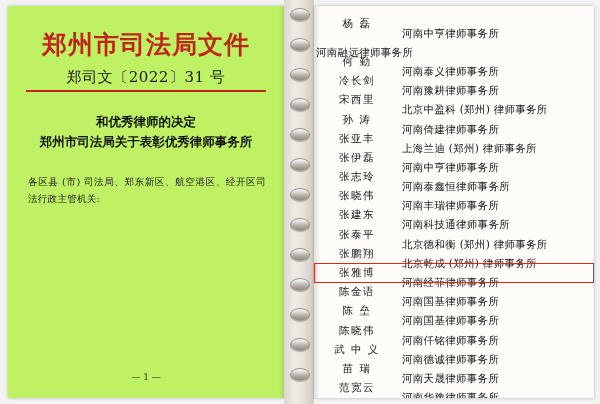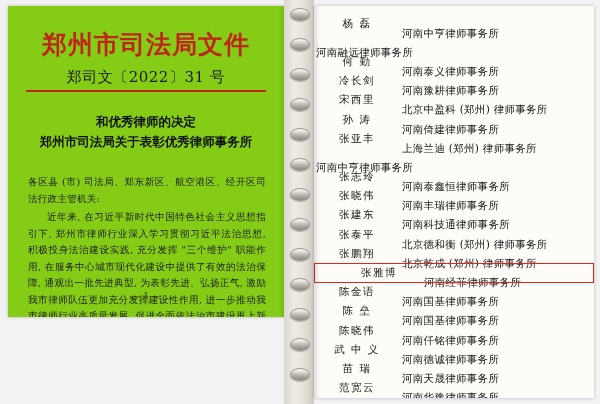--- a/index.html
+++ b/index.html
@@ -19,22 +19,22 @@
     height: 404px;
     background: #f2f2f2;
   }
 
   
   .left-page {
     position: absolute;
     left: 8px;
     top: 6px;
     width: 276px;
-    height: 311px;
-    background: #84cc16;
+    height: 392px;
+    background: #bef264;
     box-shadow: 0 0 3px rgba(0,0,0,0.25);
     overflow: hidden;
   }
   .doc-title {
     position: absolute;
     left: 0;
     right: 0;
     top: 22px;
     text-align: center;
     color: #c0251b;
@@ -194,21 +194,20 @@
   <div class="left-page">
     <div class="doc-title">郑州市司法局文件</div>
     <div class="doc-number">郑司文〔2022〕31 号</div>
     <div class="red-rule"></div>
     <div class="doc-heading">
       <div>和优秀律师的决定</div>
       <div>郑州市司法局关于表彰优秀律师事务所</div>
     </div>
     <div class="doc-body">
       <p>各区县 (市) 司法局、郑东新区、航空港区、经开区司法行政主管机关:</p>
-      <p class="indent">近年来, 在习近平新时代中国特色社会主义思想指引下, 郑州市律师行业深入学习贯彻习近平法治思想, 积极投身法治建设实践, 充分发挥 "三个维护" 职能作用, 在服务中心城市现代化建设中提供了有效的法治保障, 通观出一批先进典型, 为表彰先进、弘扬正气, 激励我市律师队伍更加充分发挥建设性作用, 进一步推动我市律师行业高质量发展, 促进全面依法治市建设再上新台阶, 更大的贡献, 郑州市司法局决定, 授予上海天城 (郑州) 律师事务所等 10 家律师事务所 "郑州市十佳律师事务所" 称号; 授予北京</p>
     </div>
     <div class="page-no">— 1 —</div>
     <div class="right-edge-shadow"></div>
   </div>
 
   <div class="spine" id="spine">
       <div class="ring" style="top: 8px;"></div>
       <div class="ring" style="top: 38px;"></div>
       <div class="ring" style="top: 68px;"></div>
       <div class="ring" style="top: 98px;"></div>
@@ -247,20 +246,21 @@
         </div>
         <div class="name-row">
           <div class="name-cell">孙 涛</div>
           <div class="firm-cell">河南倚建律师事务所</div>
         </div>
         <div class="name-row">
           <div class="name-cell">张亚丰</div>
           <div class="firm-cell">上海兰迪 (郑州) 律师事务所</div>
         </div>
         <div class="name-row">
+          <div class="name-cell">张伊磊</div>
           <div class="firm-cell">河南中亨律师事务所</div>
         </div>
         <div class="name-row">
           <div class="name-cell">张志玲</div>
           <div class="firm-cell">河南泰鑫恒律师事务所</div>
         </div>
         <div class="name-row">
           <div class="name-cell">张晓伟</div>
           <div class="firm-cell">河南丰瑞律师事务所</div>
         </div>
@@ -269,21 +269,21 @@
           <div class="firm-cell">河南科技通律师事务所</div>
         </div>
         <div class="name-row">
           <div class="name-cell">张泰平</div>
           <div class="firm-cell">北京德和衡 (郑州) 律师事务所</div>
         </div>
         <div class="name-row">
           <div class="name-cell">张鹏翔</div>
           <div class="firm-cell">北京乾成 (郑州) 律师事务所</div>
         </div>
-        <div class="name-row highlight" style="outline-color: rgb(226, 36, 27); padding-left: 22px;">
+        <div class="name-row highlight" style="outline-color: rgb(226, 36, 27);">
           <div class="name-cell">张雅博</div>
           <div class="firm-cell">河南经菲律师事务所</div>
         </div>
         <div class="name-row">
           <div class="name-cell">陈金语</div>
           <div class="firm-cell">河南国基律师事务所</div>
         </div>
         <div class="name-row">
           <div class="name-cell">陈 垒</div>
           <div class="firm-cell">河南国基律师事务所</div>

